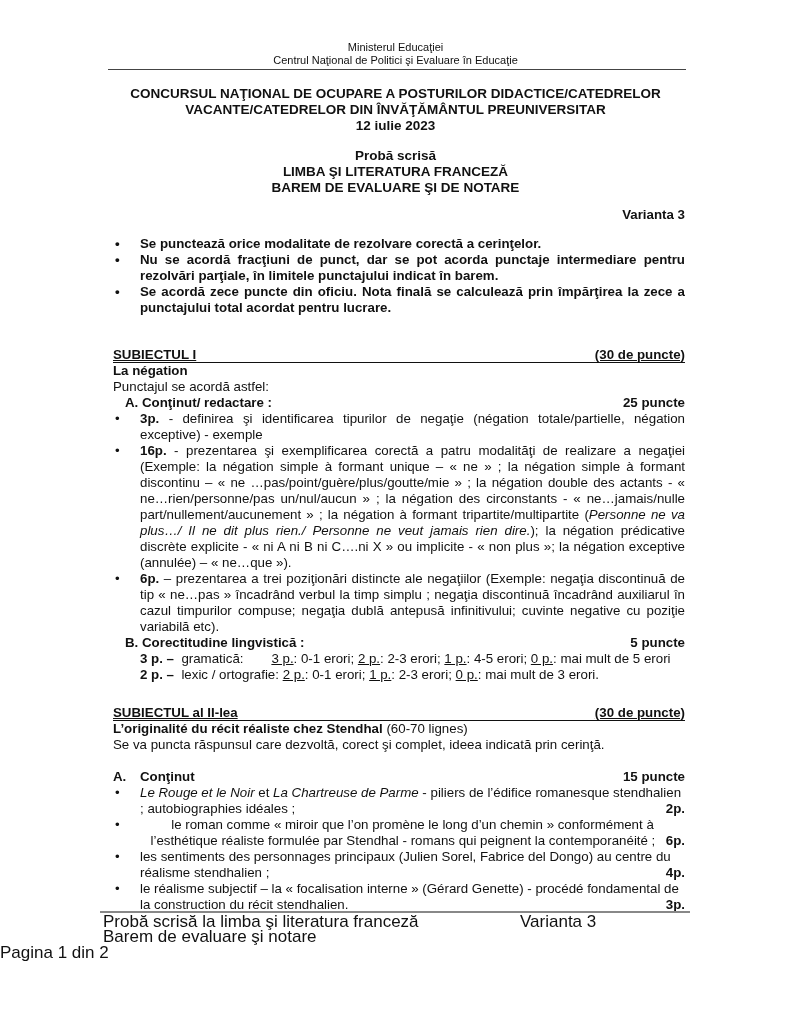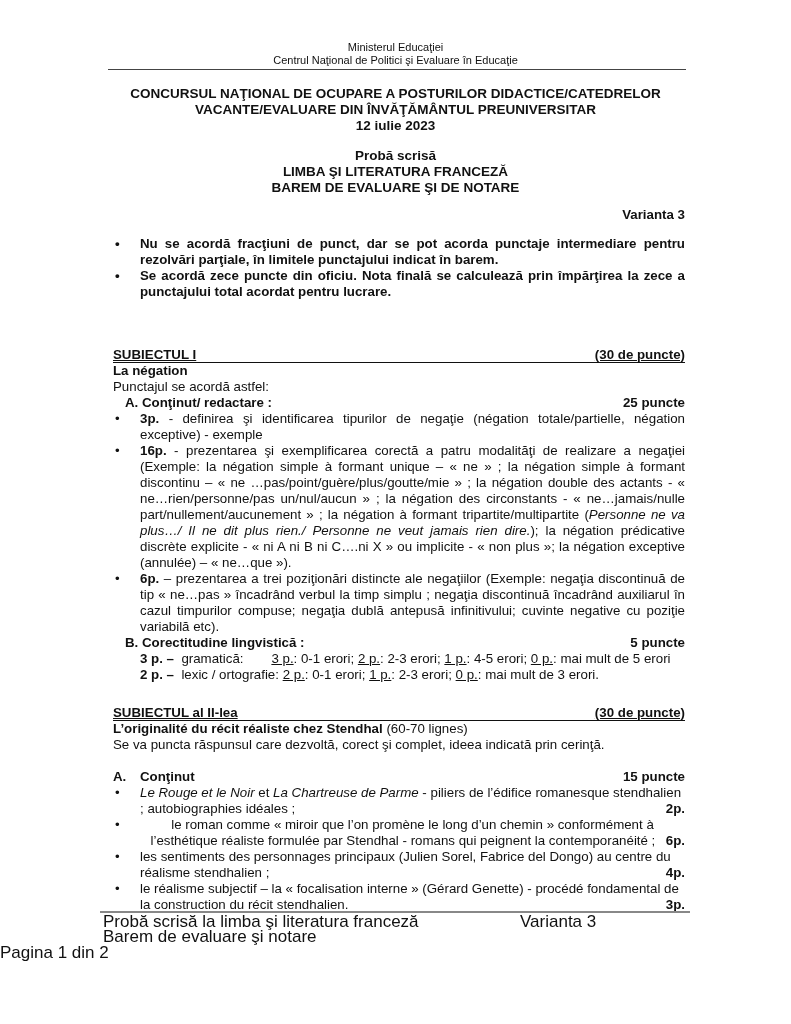--- a/index.html
+++ b/index.html
@@ -25,29 +25,30 @@
 </head>
 <body>
 
 <div class="page">
 
   <div class="hdr" style="top:41px;">Ministerul Educaţiei</div>
   <div class="hdr" style="top:54px;">Centrul Naţional de Politici şi Evaluare în Educaţie</div>
   <div class="hdr-line" style="top:69px;"></div>
 
   <div class="center-bold" style="top:86px;">CONCURSUL NAŢIONAL DE OCUPARE A POSTURILOR DIDACTICE/CATEDRELOR</div>
-  <div class="center-bold" style="top:102px;">VACANTE/EVALUARE DIN ÎNVĂŢĂMÂNTUL PREUNIVERSITAR</div>
+  <div class="center-bold" style="top:102px;">VACANTE/CATEDRELOR DIN ÎNVĂŢĂMÂNTUL PREUNIVERSITAR</div>
   <div class="center-bold" style="top:118px;">12 iulie 2023</div>
   <div class="center-bold" style="top:164px;">LIMBA ŞI LITERATURA FRANCEZĂ</div>
   <div class="center-bold" style="top:148px;">Probă scrisă</div>
   <div class="center-bold" style="top:180px;">BAREM DE EVALUARE ŞI DE NOTARE</div>
 
   <div class="block b" style="top:207px; text-align:right;">Varianta 3</div>
 
   <div class="block b" style="top:236px;">
+    <div class="bul">Se punctează orice modalitate de rezolvare corectă a cerinţelor.</div>
     <div class="bul">Nu se acordă fracţiuni de punct, dar se pot acorda punctaje intermediare pentru rezolvări parţiale, în limitele punctajului indicat în barem.</div>
     <div class="bul">Se acordă zece puncte din oficiu. Nota finală se calculează prin împărţirea la zece a punctajului total acordat pentru lucrare.</div>
   </div>
 
   <div class="block" style="top:347px;">
     <div class="sec">
       <span class="u">SUBIECTUL I</span>
       <span class="u">(30 de puncte)</span>
     </div>
     <div class="b">La négation</div>

